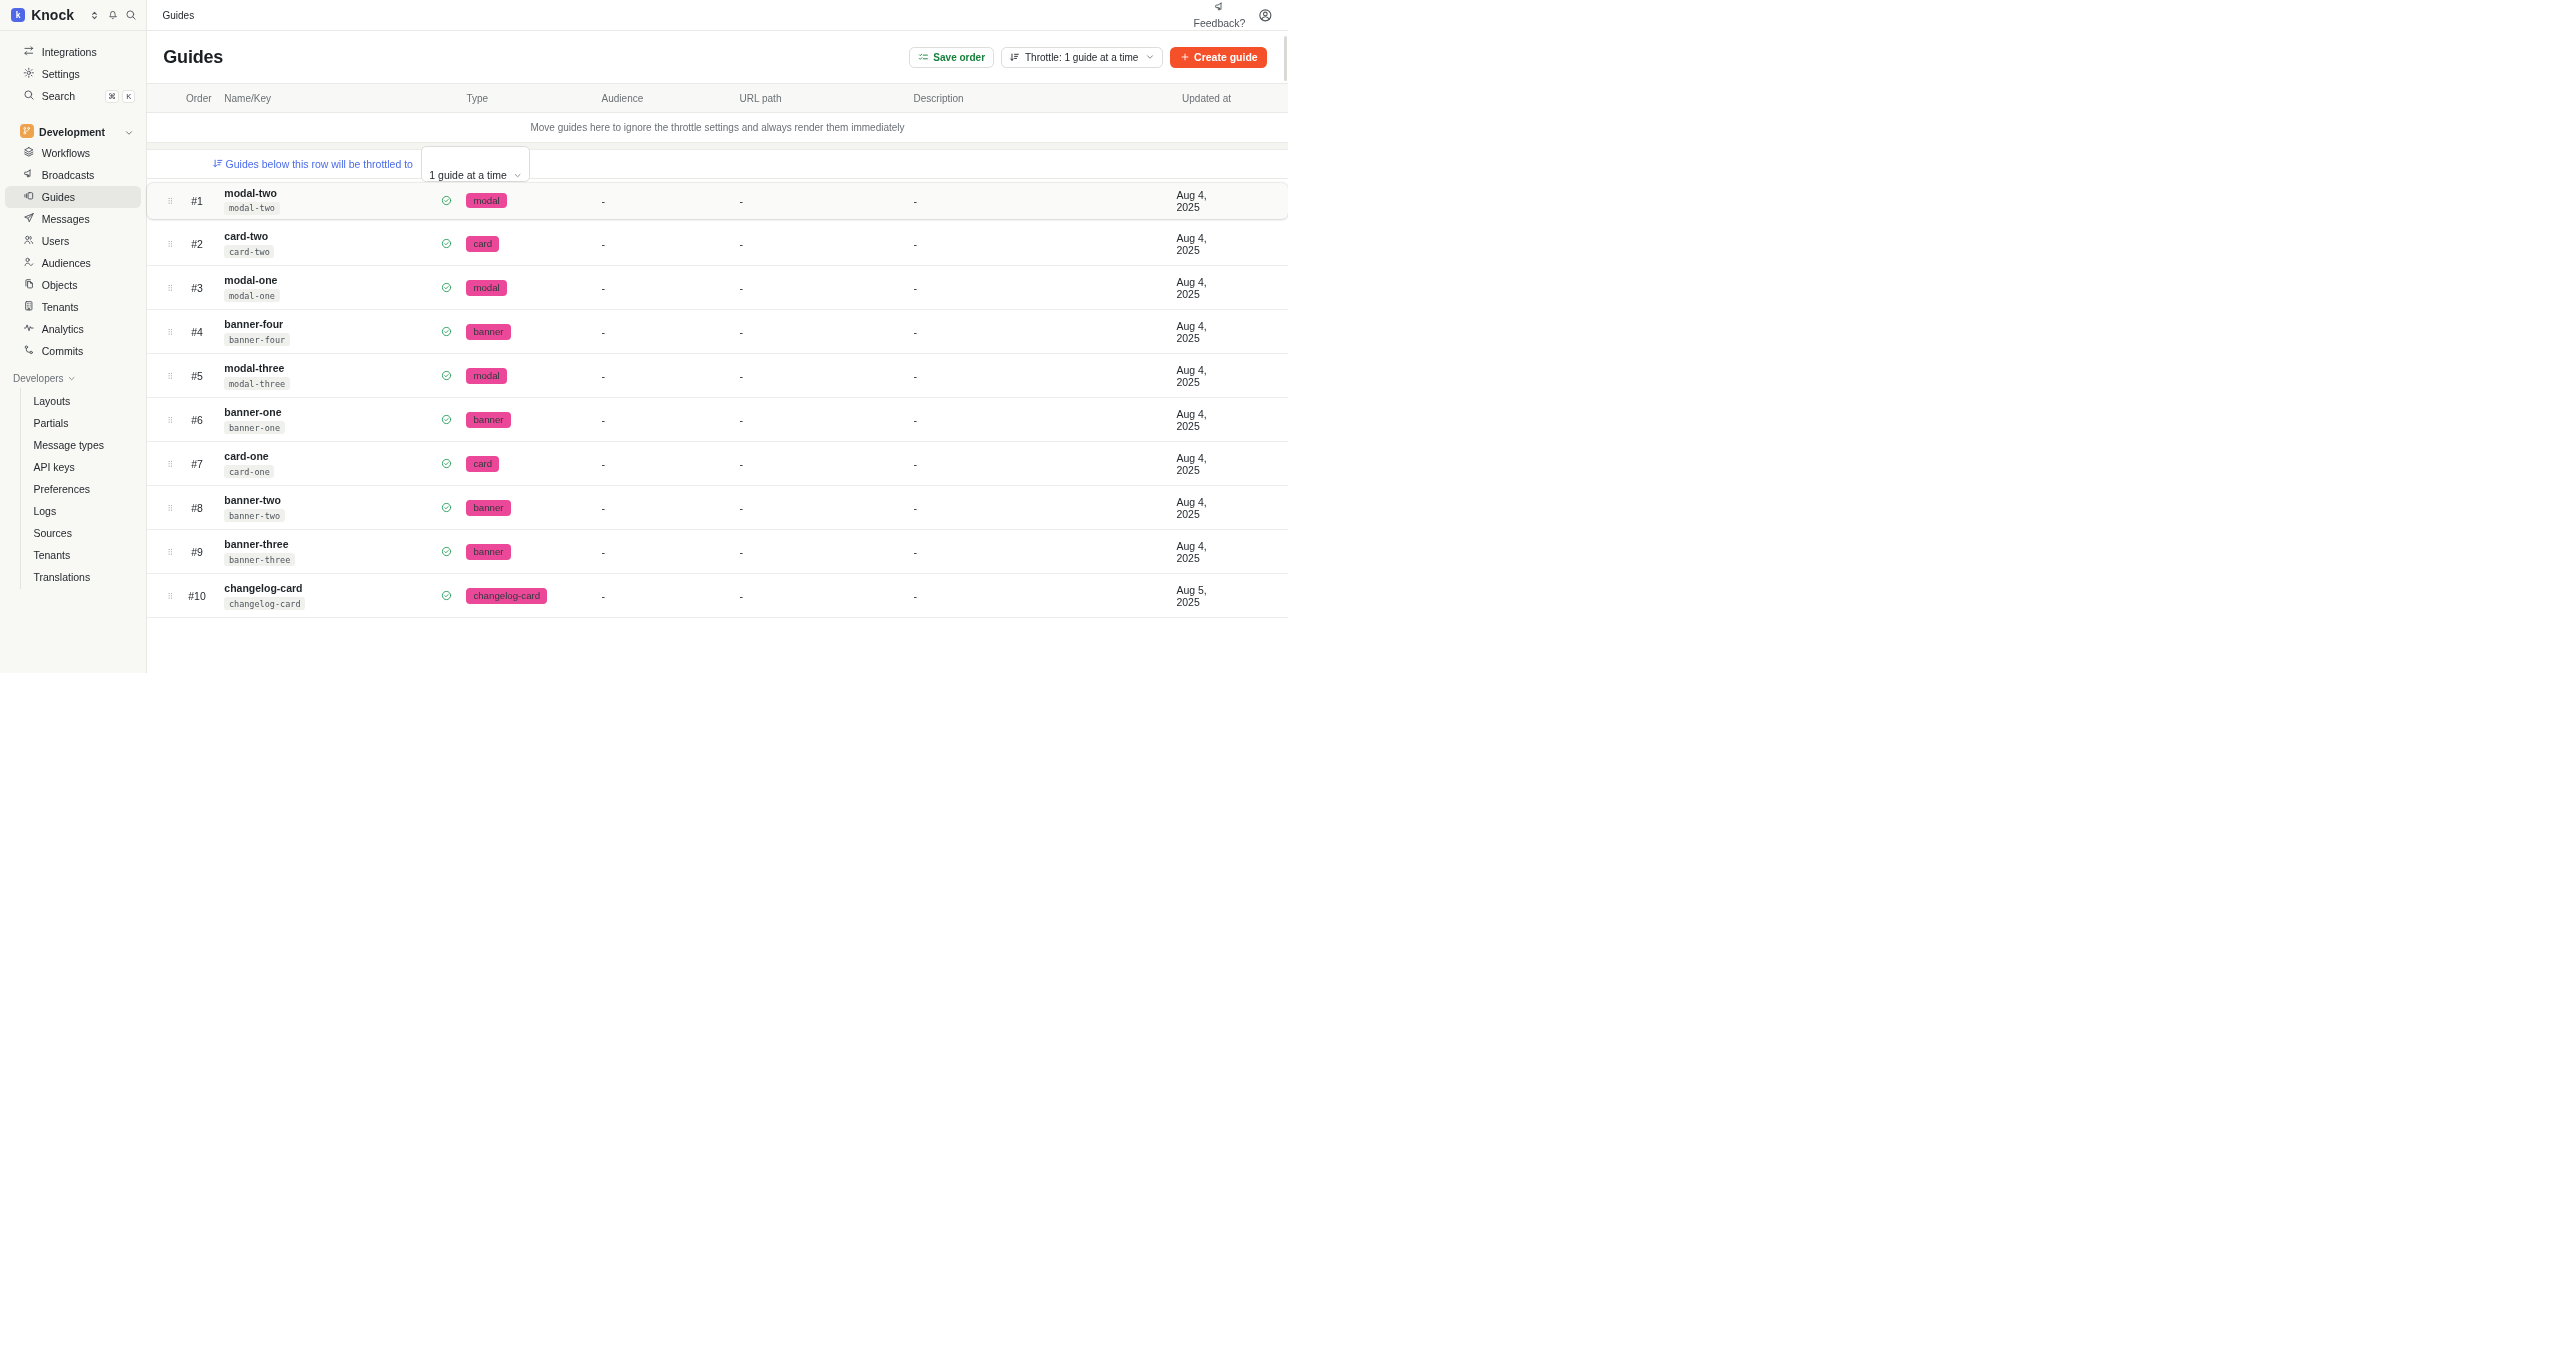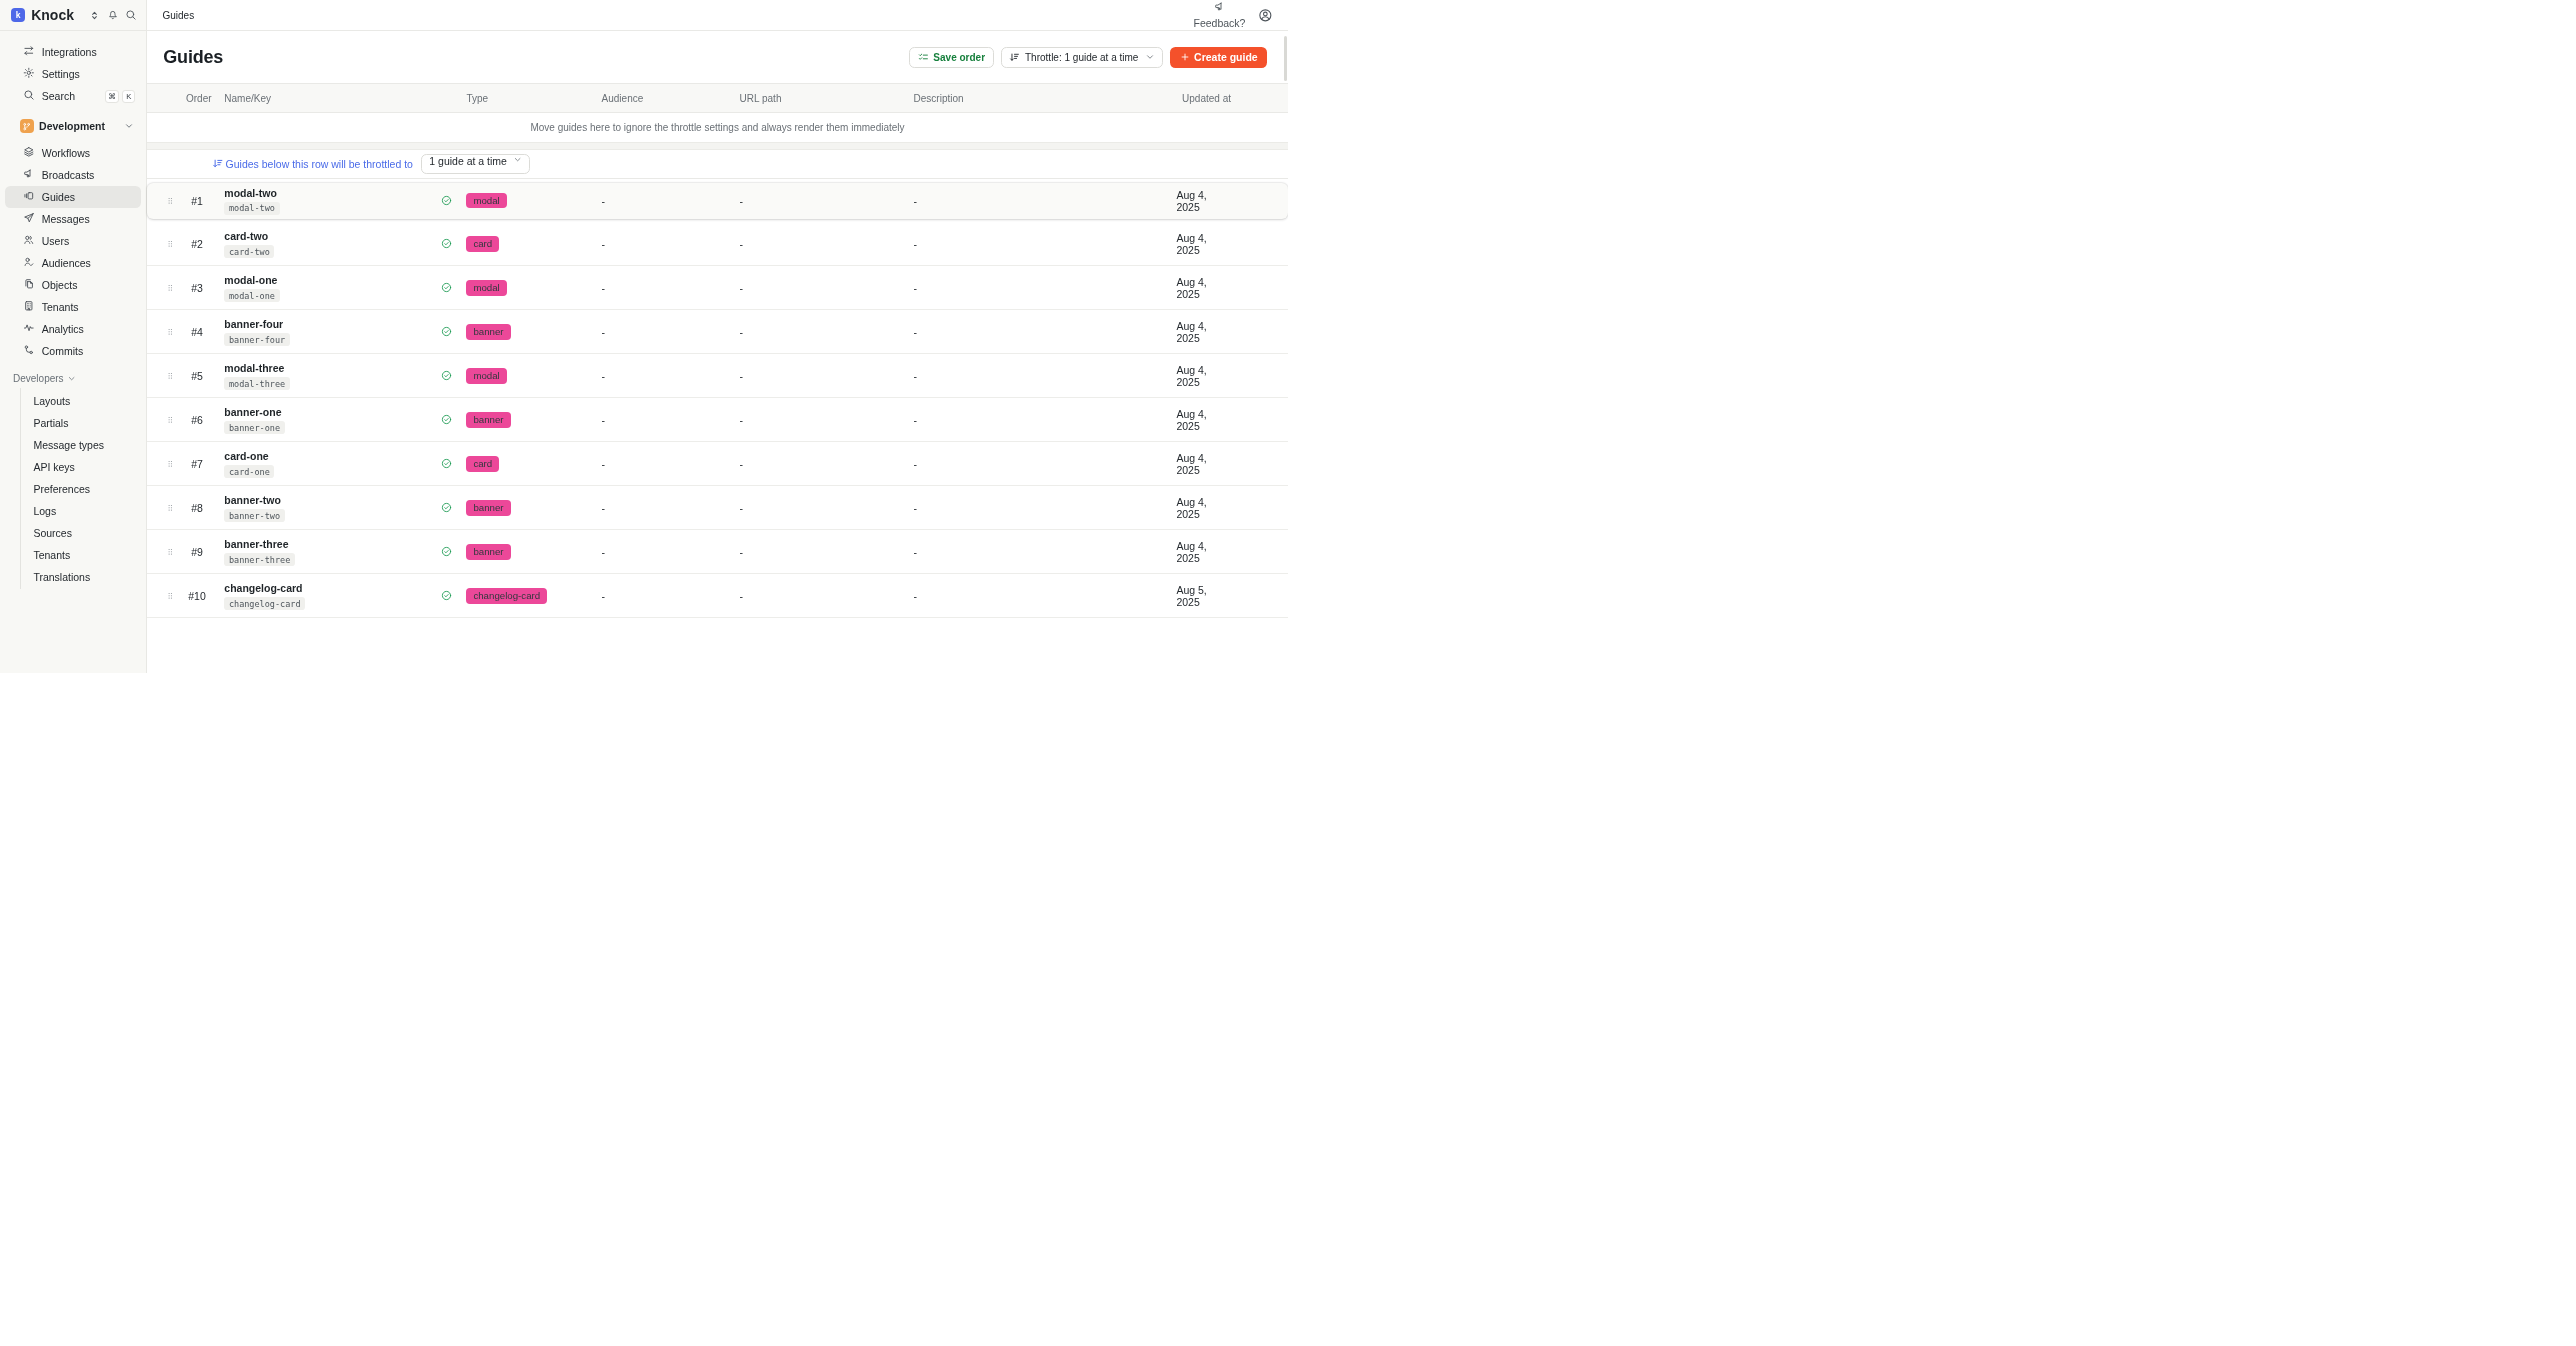--- a/index.html
+++ b/index.html
@@ -18,21 +18,21 @@
   .ws-name { font-size:14px; font-weight:700; color:#1f2428; flex:1; }
   .ws-icons { display:flex; align-items:center; gap:7px; color:#4e555b; }
   .ws-icons svg { display:block; }
 
   .nav { padding:10px 0 0 0; }
   .nav-item { height:22px; display:flex; align-items:center; padding-left:18.6px; gap:7px; font-size:10.5px; color:#24292e; cursor:pointer; margin:0 4.6px; border-radius:5.4px; }
   .nav-item svg { color:#4a5056; flex:none; }
   .nav-item.selected { background:#e7e7e4; }
   .nav-item .kbd-group { margin-left:auto; margin-right:6.2px; display:flex; gap:3.1px; }
   .kbd { min-width:13px; height:13px; padding:0 2.3px; background:#fff; border:0.8px solid #e4e4e0; border-radius:3.1px; font-size:7.7px; color:#3a4045; display:flex; align-items:center; justify-content:center; }
-  .env-row { height:23px; display:flex; align-items:center; gap:5px; padding-left:15.5px; margin:7.7px 4.6px 4.6px 4.6px; cursor:pointer; }
+  .env-row { height:23px; display:flex; align-items:flex-end; gap:5px; padding-left:15.5px; margin:7.7px 4.6px 4.6px 4.6px; cursor:pointer; }
   .env-icon { width:14px; height:14px; border-radius:3.9px; background:var(--env-orange); color:#fff; display:flex; align-items:center; justify-content:center; }
   .env-label { font-size:10.5px; font-weight:700; color:#1f2428; flex:1; }
   .env-row svg.chev { color:#586069; margin-right:7.7px; }
   .section-label { display:flex; align-items:center; gap:3.9px; padding-left:13px; margin-top:6.2px; height:20px; font-size:10px; color:#697077; cursor:pointer; }
   .subnav { margin-left:20px; border-left:0.8px solid #e3e3df; padding:1.5px 0; }
   .sub-item { height:22px; display:flex; align-items:center; padding-left:12.4px; font-size:10.5px; color:#24292e; cursor:pointer; }
 
   
   .main { flex:1; display:flex; flex-direction:column; position:relative; background:#fff; }
   .topbar { height:31px; border-bottom:0.8px solid #e9e9e6; display:flex; align-items:center; padding:0 15.5px; }
@@ -56,21 +56,21 @@
   .grid { display:grid; grid-template-columns:39px 22px 229px 19.4px 139px 138px 174px 269px 1fr; align-items:center; }
   .thead { height:30px; background:#f8f8f6; border-top:0.8px solid #e9e9e6; border-bottom:0.8px solid #e9e9e6; font-size:10px; color:#6a7076; }
   .thead .c { white-space:nowrap; }
   .pad21 { padding-left:16.3px; } .pad13 { padding-left:10px; } .pad8 { padding-left:6.2px; }
   .col-updated { text-align:right; padding-right:57px; }
 
   .dropzone { height:29px; display:flex; align-items:center; justify-content:center; font-size:10px; color:#6a7076; background:#fff; }
   .strip { height:7.7px; background:#f4f4f1; border-top:0.8px solid #ebebe7; border-bottom:0.8px solid #ebebe7; }
   .throttle-row { height:29px; background:#fff; border-bottom:0.8px solid #e9e9e6; display:flex; align-items:center; padding-left:65px; gap:7.7px; }
   .throttle-link { display:flex; gap:2px; color:var(--link-blue); font-size:10.5px; cursor:pointer; }
-  .mini-select { height:20px; border:0.8px solid #dcdcd8; border-radius:5.4px; background:#fff; display:flex; align-items:flex-start; gap:6.2px; padding:0 7px 0 7.7px; font-size:10.5px; color:#24292e; cursor:pointer; }
+  .mini-select { height:36px; border:0.8px solid #dcdcd8; border-radius:5.4px; background:#fff; display:flex; align-items:flex-end; gap:6.2px; padding:0 7px 0 7.7px; font-size:10.5px; color:#24292e; cursor:pointer; }
   .mini-select .chev { color:#6a7076; }
 
   .trow { height:44px; background:#fff; border-bottom:0.8px solid #ededea; cursor:pointer; }
   .trow.dragging { height:36px; margin:3.9px 0; border:none; border-radius:6.2px; background:#fafaf8; box-shadow:0 0.8px 2.3px rgba(20,20,20,.16), 0 0 0 0.8px rgba(20,20,20,.04); }
   .cell { display:flex; align-items:center; }
   .handle { padding-left:19.4px; color:#878d93; cursor:grab; }
   .order-num { justify-content:center; font-size:10.5px; color:#24292e; }
   .namekey { padding-left:16.3px; display:flex; flex-direction:column; align-items:flex-start; gap:3.1px; }
   .gname { font-size:10.5px; font-weight:700; color:#1f2428; }
   .gkey { font-family:"DejaVu Sans Mono","Liberation Mono",monospace; font-size:8.5px; color:#4e555b; background:#f0f0ed; border-radius:3.1px; padding:1.5px 4.6px; }

